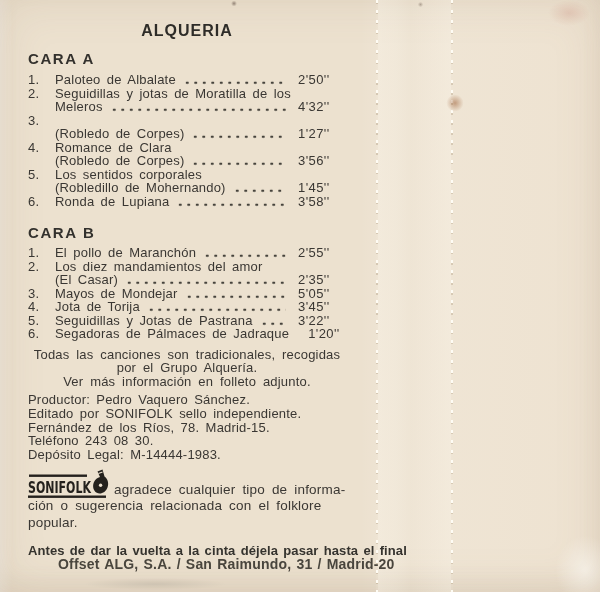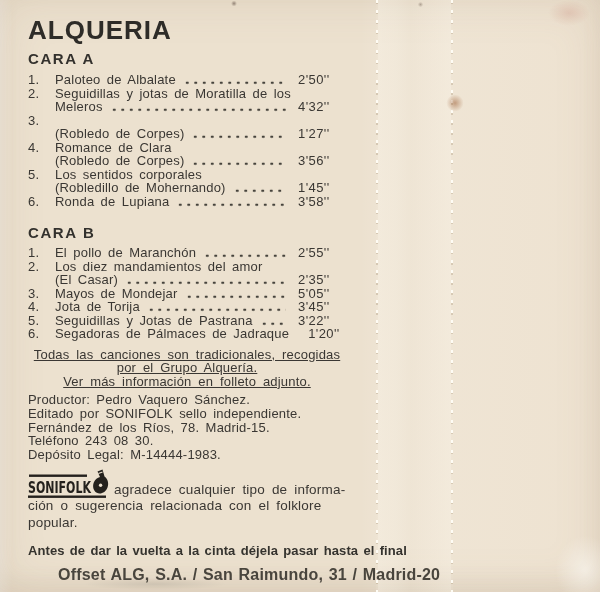--- a/index.html
+++ b/index.html
@@ -9,55 +9,55 @@
       linear-gradient(90deg, rgba(255,255,255,0.30) 0%, rgba(255,255,255,0) 2%,
         rgba(0,0,0,0) 60%, rgba(255,250,242,0.18) 66%, rgba(244,230,214,0.22) 100%),
       var(--paper, #ece1cf);
     box-shadow: inset 0 0 46px rgba(150,125,95,0.16), inset 0 -10px 20px rgba(140,120,95,0.08);
     font-family:"Liberation Sans", sans-serif;
     color: var(--ink, #3a3733);
   }
   .content { position:absolute; left:28px; top:0; width:318px; }
 
   .album-title {
-    margin:18px 0 0; 
-    font-size:26px; line-height:25px; font-weight:bold; letter-spacing:1px;
+    margin:18px 0 0; text-align:center;
+    font-size:16px; line-height:25px; font-weight:bold; letter-spacing:1px;
     color:#2e2c28; word-spacing:2px;
   }
   .side-heading {
     margin:8px 0 0; font-size:15px; line-height:16px; font-weight:bold;
     letter-spacing:1.6px; color:#33312d;
   }
   .side-heading.b { margin-top:17px; }
 
   .tracklist { margin-top:6px; }
   .tracklist.b { margin-top:5px; }
   .trow { display:flex; align-items:baseline; font-size:13px; line-height:13.5px;
           letter-spacing:0.2px; word-spacing:2.5px; white-space:nowrap; }
   .tnum { flex:none; width:27px; }
   .ttitle { flex:none; }
   .dots { flex:1 1 auto; align-self:stretch; margin:0 12px 0 7px;
           background-image: radial-gradient(circle, #46433c 1.15px, rgba(0,0,0,0) 1.5px);
           background-size: 8.5px 13.5px; background-position: 0 3.2px; background-repeat: repeat-x; }
   .ttime { flex:none; width:48px; letter-spacing:0.4px; }
 
   .notes { margin-top:7px; text-align:center; font-size:13px; line-height:13.5px;
-           word-spacing:3px; letter-spacing:0.2px;text-decoration:underline; }
+           word-spacing:3px; letter-spacing:0.2px; }
   .credits { margin-top:5px; font-size:13px; line-height:13.8px;
              word-spacing:2.5px; letter-spacing:0.2px; }
 
   .label-note { position:relative; margin-top:5px; height:63px; }
   .logo-wrap { position:absolute; left:0; top:1px; width:82px; height:34px; }
   .label-lines { padding-top:15px; font-size:13.5px; line-height:16.5px;
                  word-spacing:3px; letter-spacing:0.2px; }
   .label-lines .tline:first-child { text-indent:86px; }
 
   .tape-instruction { margin-top:14px; font-size:13px; line-height:14px; font-weight:bold;
                       letter-spacing:0.1px; word-spacing:1.5px; white-space:nowrap; color:#35332e; }
-  .imprint { margin:10px 0 0 30px; font-size:16px; line-height:13px; font-weight:bold;
+  .imprint { margin:0 0 0 30px; font-size:14px; line-height:13px; font-weight:bold;
              letter-spacing:0.2px; word-spacing:1px; color:#49453d; white-space:nowrap; }
 
   .fold { position:absolute; top:0; bottom:0; width:2px;
           background-image: repeating-linear-gradient(180deg,
             rgba(255,253,246,0.95) 0px, rgba(255,253,246,0.95) 3px,
             rgba(170,150,122,0.35) 3px, rgba(170,150,122,0.35) 4.5px,
             rgba(240,232,218,0.15) 4.5px, rgba(240,232,218,0.15) 10px); }
   .fold-1 { left:376px; }
   .fold-2 { left:451px; }
   .flap-mid { position:absolute; top:0; bottom:0; left:378px; width:73px;

